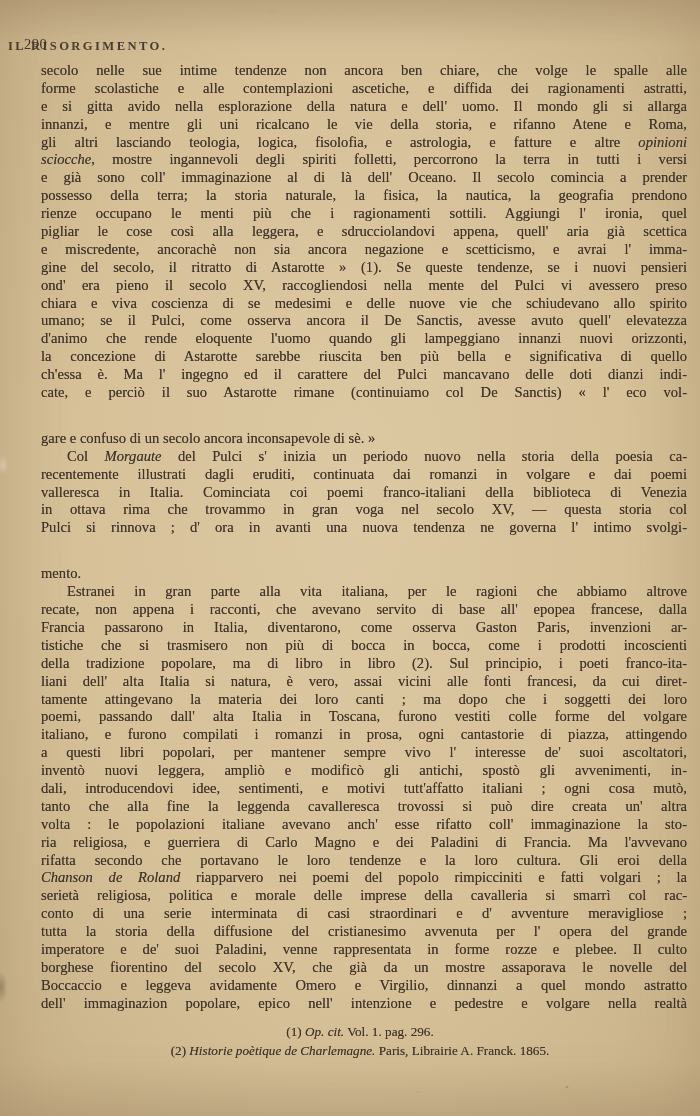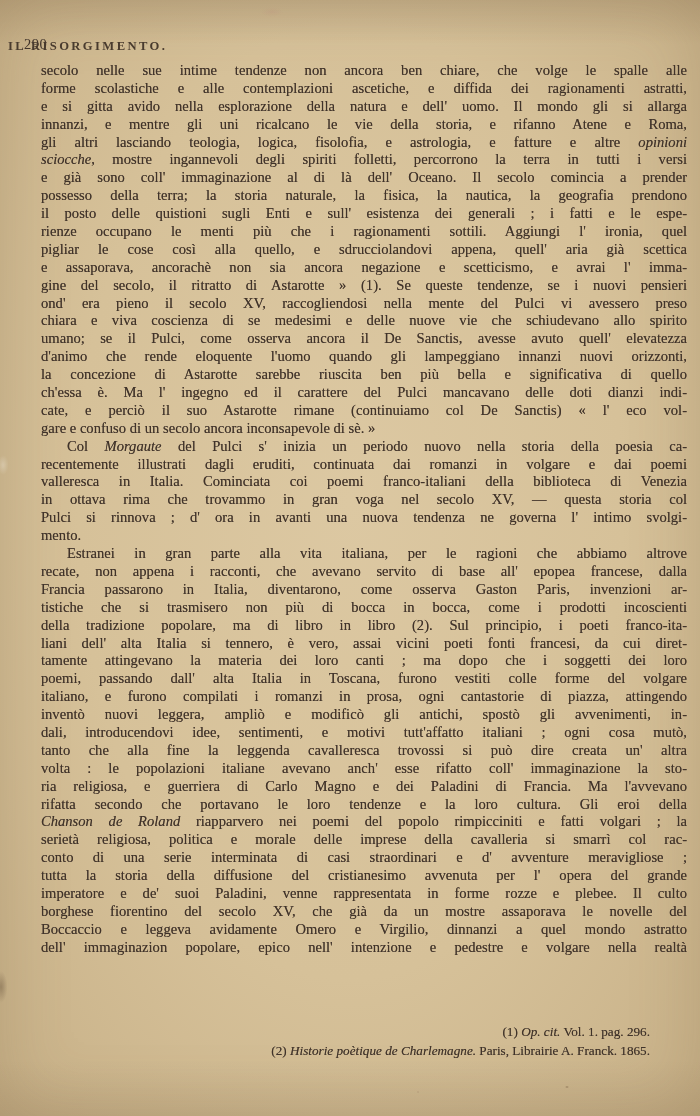--- a/index.html
+++ b/index.html
@@ -38,30 +38,30 @@
   .para{margin:0;padding:0;}
   .line{
     font-size:14.6px;
     line-height:17.9px;
     height:17.9px;
     white-space:normal;
     text-align:justify;
     text-align-last:justify;
     text-shadow:0 0 .6px rgba(64,51,42,.65);
   }
-  .line.endline{text-align-last:left;}
+  .line.endline{text-align-last:left;margin-top:28px;}
   .line.indent{text-indent:26px;}
   .line i{font-style:italic;}
   .footnotes{
     position:absolute;left:70px;top:1022px;width:580px;
   }
   .footnote{
     font-size:13.2px;
     line-height:19px;
-    text-align:right;
+    text-align:center;
     text-shadow:0 0 .6px rgba(64,51,42,.6);
   }
   .footnote i{font-style:italic;}
 </style>
 </head>
 <body>
 
 <div class="page">
   <header class="page-header">
     <span class="page-number">290</span>
@@ -71,24 +71,23 @@
   <main class="body-text" id="body-text">
       <div class="para">
         <div class="line"><span>secolo nelle sue intime tendenze non ancora ben chiare, che volge le spalle alle</span></div>
         <div class="line"><span>forme scolastiche e alle contemplazioni ascetiche, e diffida dei ragionamenti astratti,</span></div>
         <div class="line"><span>e si gitta avido nella esplorazione della natura e dell' uomo. Il mondo gli si allarga</span></div>
         <div class="line"><span>innanzi, e mentre gli uni ricalcano le vie della storia, e rifanno Atene e Roma,</span></div>
         <div class="line"><span>gli altri lasciando teologia, logica, fisolofia, e astrologia, e fatture e altre </span><i>opinioni</i></div>
         <div class="line"><i>sciocche</i><span>, mostre ingannevoli degli spiriti folletti, percorrono la terra in tutti i versi</span></div>
         <div class="line"><span>e già sono coll' immaginazione al di là dell' Oceano. Il secolo comincia a prender</span></div>
         <div class="line"><span>possesso della terra; la storia naturale, la fisica, la nautica, la geografia prendono</span></div>
-        <div class="line"><span>il posto delle quistioni sugli Enti e sull' esistenza dei generali ; i fatti e le espe-</span></div>
         <div class="line"><span>rienze occupano le menti più che i ragionamenti sottili. Aggiungi l' ironia, quel</span></div>
-        <div class="line"><span>pigliar le cose così alla quello, e sdrucciolandovi appena, quell' aria già scettica</span></div>
-        <div class="line"><span>e assaporava, ancorachè non sia ancora negazione e scetticismo, e avrai l' imma-</span></div>
+        <div class="line"><span>pigliar le cose così alla leggera, e sdrucciolandovi appena, quell' aria già scettica</span></div>
+        <div class="line"><span>e miscredente, ancorachè non sia ancora negazione e scetticismo, e avrai l' imma-</span></div>
         <div class="line"><span>gine del secolo, il ritratto di Astarotte » (1). Se queste tendenze, se i nuovi pensieri</span></div>
         <div class="line"><span>ond' era pieno il secolo XV, raccogliendosi nella mente del Pulci vi avessero preso</span></div>
         <div class="line"><span>chiara e viva coscienza di se medesimi e delle nuove vie che schiudevano allo spirito</span></div>
         <div class="line"><span>umano; se il Pulci, come osserva ancora il De Sanctis, avesse avuto quell' elevatezza</span></div>
         <div class="line"><span>d'animo che rende eloquente l'uomo quando gli lampeggiano innanzi nuovi orizzonti,</span></div>
         <div class="line"><span>la concezione di Astarotte sarebbe riuscita ben più bella e significativa di quello</span></div>
         <div class="line"><span>ch'essa è. Ma l' ingegno ed il carattere del Pulci mancavano delle doti dianzi indi-</span></div>
         <div class="line"><span>cate, e perciò il suo Astarotte rimane (continuiamo col De Sanctis) « l' eco vol-</span></div>
         <div class="line endline"><span>gare e confuso di un secolo ancora inconsapevole di sè. »</span></div>
       </div>
@@ -99,24 +98,25 @@
         <div class="line"><span>in ottava rima che trovammo in gran voga nel secolo XV, — questa storia col</span></div>
         <div class="line"><span>Pulci si rinnova ; d' ora in avanti una nuova tendenza ne governa l' intimo svolgi-</span></div>
         <div class="line endline"><span>mento.</span></div>
       </div>
       <div class="para">
         <div class="line indent"><span>Estranei in gran parte alla vita italiana, per le ragioni che abbiamo altrove</span></div>
         <div class="line"><span>recate, non appena i racconti, che avevano servito di base all' epopea francese, dalla</span></div>
         <div class="line"><span>Francia passarono in Italia, diventarono, come osserva Gaston Paris, invenzioni ar-</span></div>
         <div class="line"><span>tistiche che si trasmisero non più di bocca in bocca, come i prodotti incoscienti</span></div>
         <div class="line"><span>della tradizione popolare, ma di libro in libro (2). Sul principio, i poeti franco-ita-</span></div>
-        <div class="line"><span>liani dell' alta Italia si tennero, è vero, assai vicini poeti fonti francesi, da cui diret-</span></div>
+        <div class="line"><span>liani dell' alta Italia si natura, è vero, assai vicini alle fonti francesi, da cui diret-</span></div>
         <div class="line"><span>tamente attingevano la materia dei loro canti ; ma dopo che i soggetti dei loro</span></div>
         <div class="line"><span>poemi, passando dall' alta Italia in Toscana, furono vestiti colle forme del volgare</span></div>
         <div class="line"><span>italiano, e furono compilati i romanzi in prosa, ogni cantastorie di piazza, attingendo</span></div>
+        <div class="line"><span>a questi libri popolari, per mantener sempre vivo l' interesse de' suoi ascoltatori,</span></div>
         <div class="line"><span>inventò nuovi leggera, ampliò e modificò gli antichi, spostò gli avvenimenti, in-</span></div>
         <div class="line"><span>dali, introducendovi idee, sentimenti, e motivi tutt'affatto italiani ; ogni cosa mutò,</span></div>
         <div class="line"><span>tanto che alla fine la leggenda cavalleresca trovossi si può dire creata un' altra</span></div>
         <div class="line"><span>volta : le popolazioni italiane avevano anch' esse rifatto coll' immaginazione la sto-</span></div>
         <div class="line"><span>ria religiosa, e guerriera di Carlo Magno e dei Paladini di Francia. Ma l'avvevano</span></div>
         <div class="line"><span>rifatta secondo che portavano le loro tendenze e la loro cultura. Gli eroi della</span></div>
         <div class="line"><i>Chanson de Roland</i><span> riapparvero nei poemi del popolo rimpicciniti e fatti volgari ; la</span></div>
         <div class="line"><span>serietà religiosa, politica e morale delle imprese della cavalleria si smarrì col rac-</span></div>
         <div class="line"><span>conto di una serie interminata di casi straordinari e d' avventure meravigliose ;</span></div>
         <div class="line"><span>tutta la storia della diffusione del cristianesimo avvenuta per l' opera del grande</span></div>

